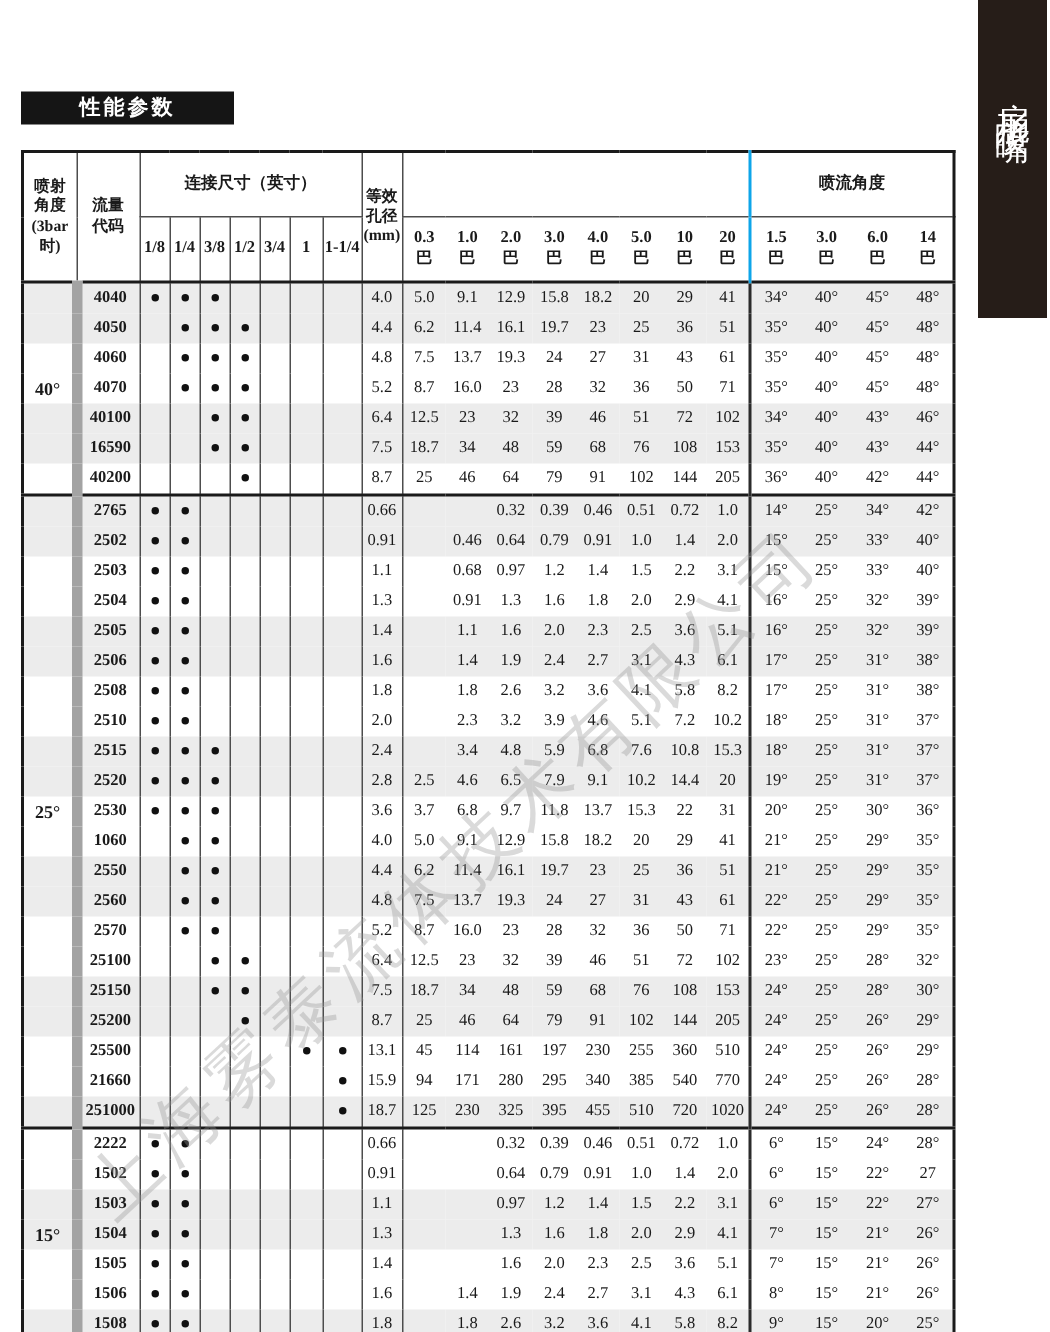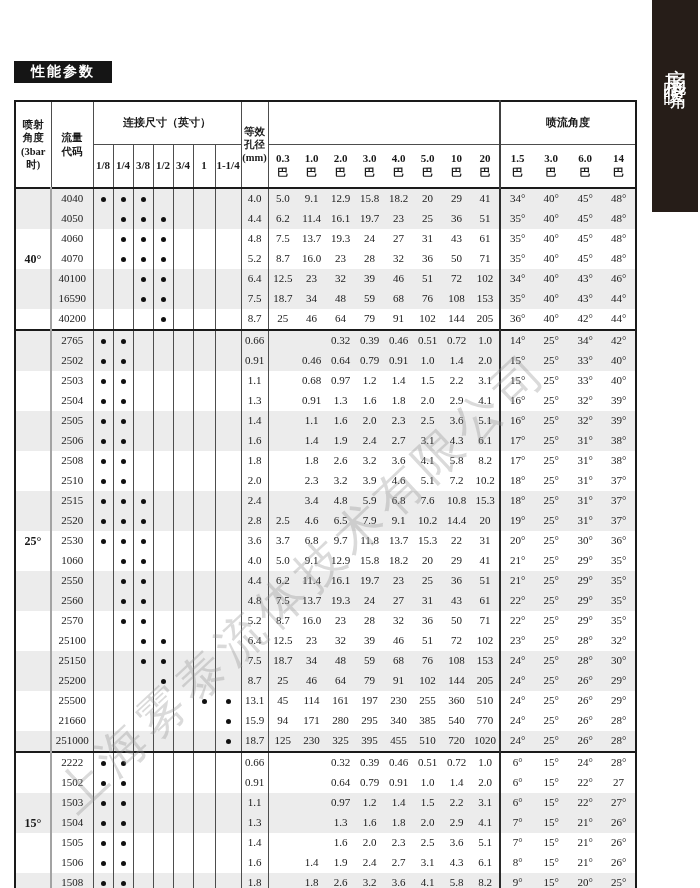--- a/index.html
+++ b/index.html
@@ -1,21 +1,21 @@
 <!DOCTYPE html>
 <html><head>
 <meta charset="utf-8">
 <style>
   html,body{margin:0;padding:0;}
   body{
     width:700px;height:888px;position:relative;overflow:hidden;background:#ffffff;
     font-family:"Liberation Serif","DejaVu Serif",serif;color:#1a1a1a;
   }
   .title-box{
-    position:absolute;left:14px;top:61px;width:98px;height:22px;background:#151515;
+    position:absolute;left:14px;top:61px;width:142px;height:22px;background:#151515;
     color:#ffffff;font-family:"Liberation Sans","DejaVu Sans",sans-serif;font-weight:bold;
     font-size:14px;letter-spacing:2px;display:flex;align-items:center;justify-content:center;
   }
   .sidebar{
     position:absolute;left:652px;top:0;width:46px;height:212px;background:#261d18;
     display:flex;justify-content:center;z-index:6;
   }
   .sidebar-text{
     writing-mode:vertical-rl;color:#ffffff;font-size:23px;letter-spacing:6px;
     padding-top:50px;font-family:"Liberation Serif","DejaVu Serif",serif;
@@ -29,28 +29,28 @@
     position:absolute;left:14px;top:100px;width:621px;border-collapse:collapse;
     table-layout:fixed;border:2px solid #1a1a1a;
   }
   th,td{padding:0;margin:0;text-align:center;vertical-align:middle;font-size:11px;line-height:1.25;}
   thead th{font-weight:bold;}
   thead{border-bottom:2px solid #1a1a1a;}
   thead tr.rowA th{height:42px;}
   thead tr.rowB th{height:42px;}
   .multiline{white-space:pre-line;font-size:10.5px;}
   .vline{border-left:1px solid #4d4d4d;}
-  .vline2{border-left:2px solid #404040;}
+  .vline2{border-left:2px solid #0ea5e9;}
   .ha{border-bottom:1px solid #4d4d4d;}
   .pu{display:block;font-size:11px;}
   tbody.section{border-top:2px solid #1a1a1a;}
   tbody td{height:20px;}
   tr.shaded td{background:#ececec;}
   td.angle-col{font-weight:bold;font-size:12px;}
-  td.code-col{font-weight:normal;border-left:2px solid #a3a3a3;font-size:11px;}
+  td.code-col{font-weight:bold;border-left:7px solid #a3a3a3;font-size:11px;}
   td.dot-col{border-left:1px solid #4d4d4d;}
   td.ap-col{border-left:1px solid #4d4d4d;}
   td.flow-col{border:none;}
   td.flow-col.first{border-left:1px solid #4d4d4d;}
   td.ang-col{border:none;}
   td.ang-col.first{border-left:2px solid #2b2b2b;}
   span.dot{display:inline-block;width:5px;height:5px;border-radius:50%;background:#111;vertical-align:middle;}
 </style>
 </head>
 <body>

